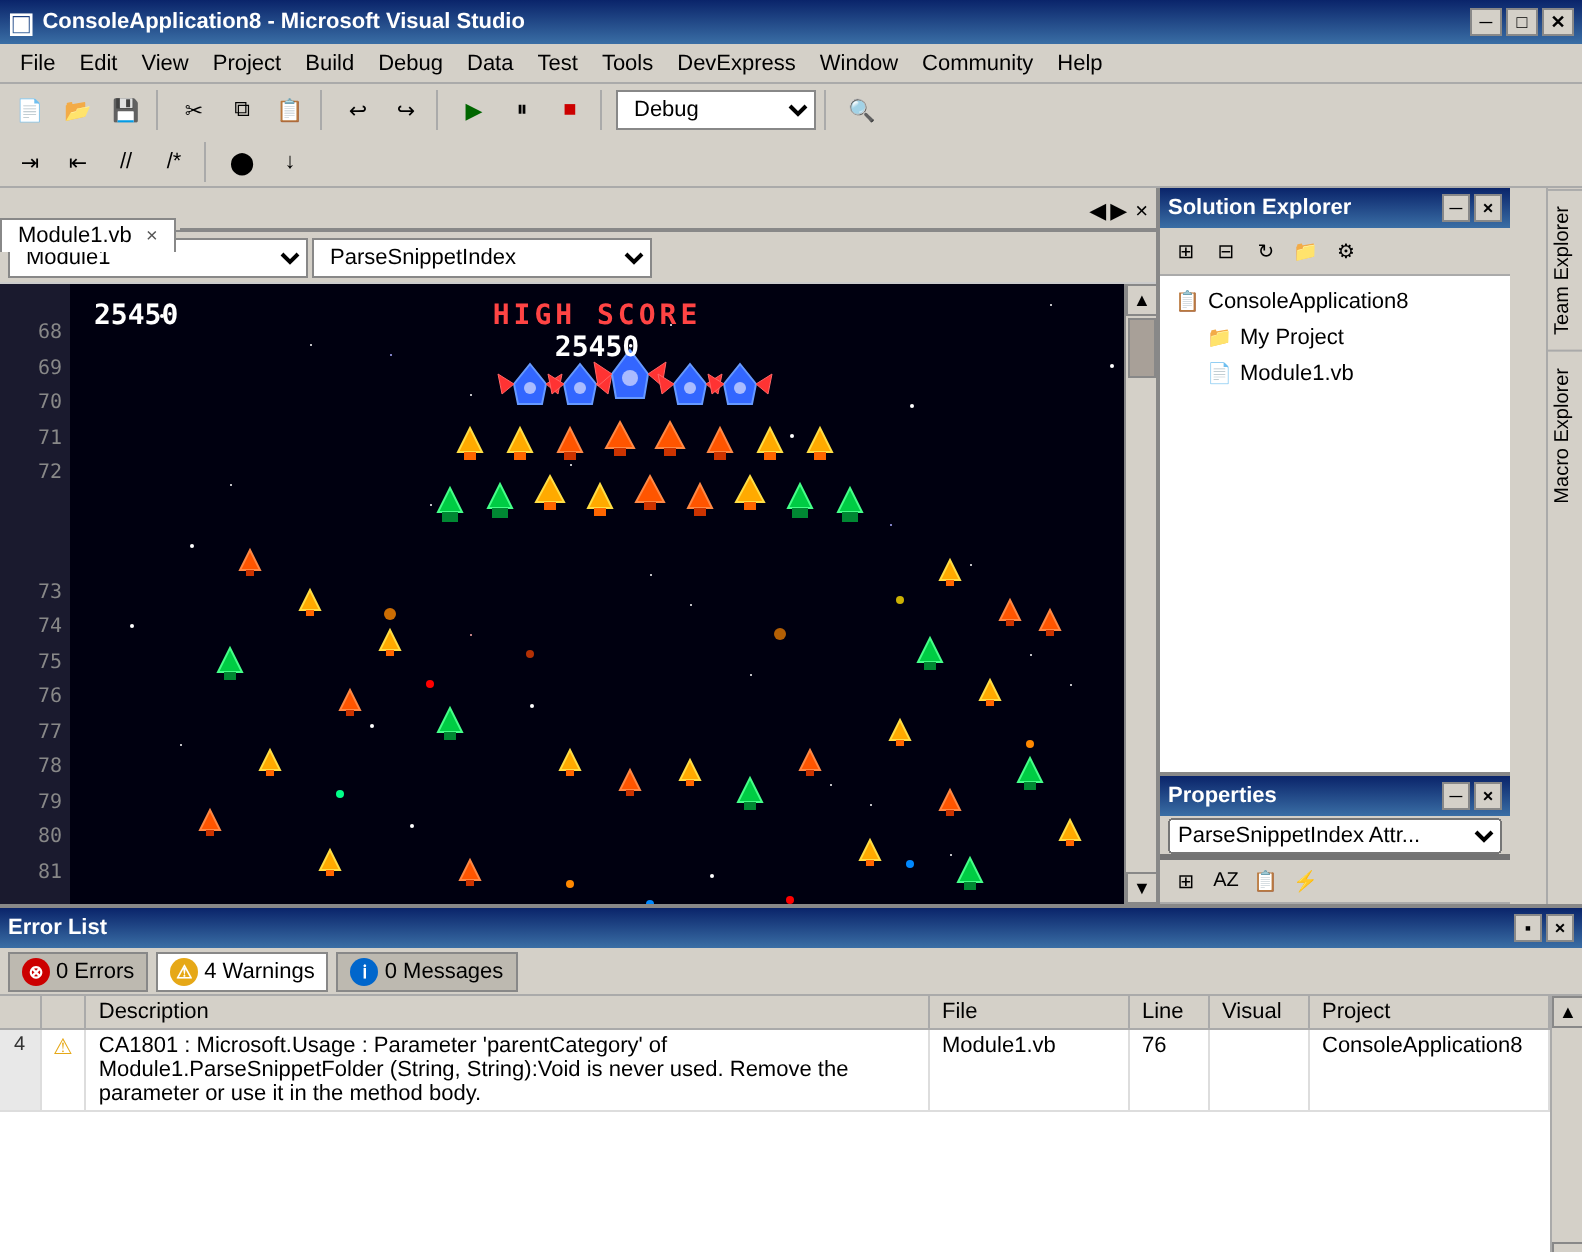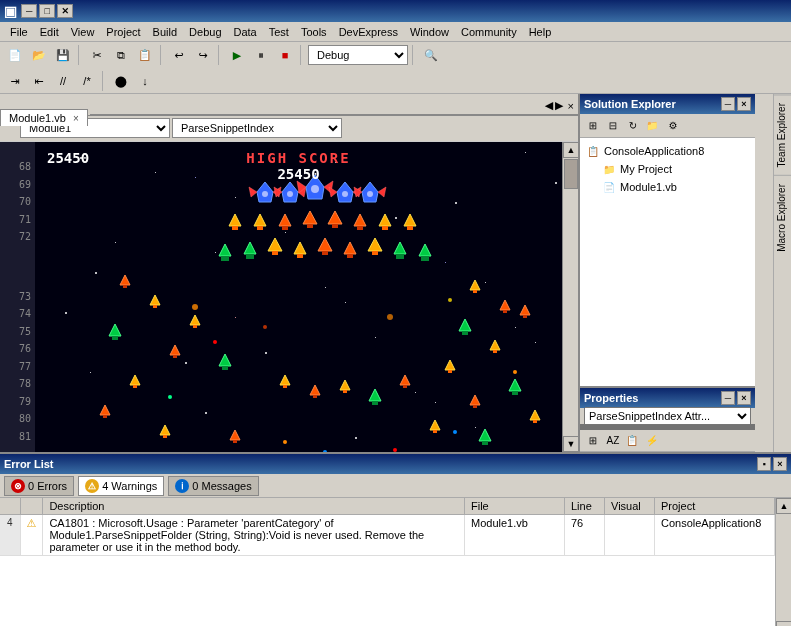--- a/index.html
+++ b/index.html
@@ -98,22 +98,22 @@
       position: relative;
       top: 11px;
     }
     .editor-tab.active { background: white; }
     .editor-tab-close { margin-left: 4px; font-size: 10px; color: #555; cursor: pointer; }
 
     #editor-toolbar {
       background: #d4d0c8;
       height: 26px;
       display: flex;
-      align-items: flex-start;
-      padding: 2px 20px;
+      align-items: center;
+      padding: 2px 4px;
       gap: 2px;
       border-bottom: 1px solid #ccc;
     }
     .method-dropdown {
       height: 20px; background: white; border: 1px solid #888; padding: 0 4px;
       font-size: 11px;
     }
 
     #editor-content {
       flex: 1;
@@ -272,21 +272,21 @@
       font-size: 11px;
       font-weight: bold;
       justify-content: space-between;
     }
     #prop-dropdown {
       height: 22px;
       display: flex;
       align-items: center;
       padding: 2px 4px;
       background: #d4d0c8;
-      border-bottom: 6px solid #737373;
+      border-bottom: 3px solid #737373;
     }
     #prop-dropdown select {
       flex: 1; height: 18px; font-size: 11px;
     }
     #prop-toolbar {
       background: #d4d0c8;
       height: 22px;
       display: flex;
       align-items: center;
       padding: 2px 4px;
@@ -397,20 +397,21 @@
       left: 0;
       width: 4px;
       background: #00aa00;
     }
   </style>
 </head>
 <body>
 
 <div id="title-bar">
   <span style="margin-right:4px; font-size:14px;">▣</span>
+  <span class="title-text">ConsoleApplication8 - Microsoft Visual Studio</span>
   <div class="window-controls">
     <div class="win-btn">─</div>
     <div class="win-btn">□</div>
     <div class="win-btn" style="background:#d4d0c8;">✕</div>
   </div>
 </div>
 
 <div id="menu-bar">
   <span class="menu-item">File</span>
   <span class="menu-item">Edit</span>

